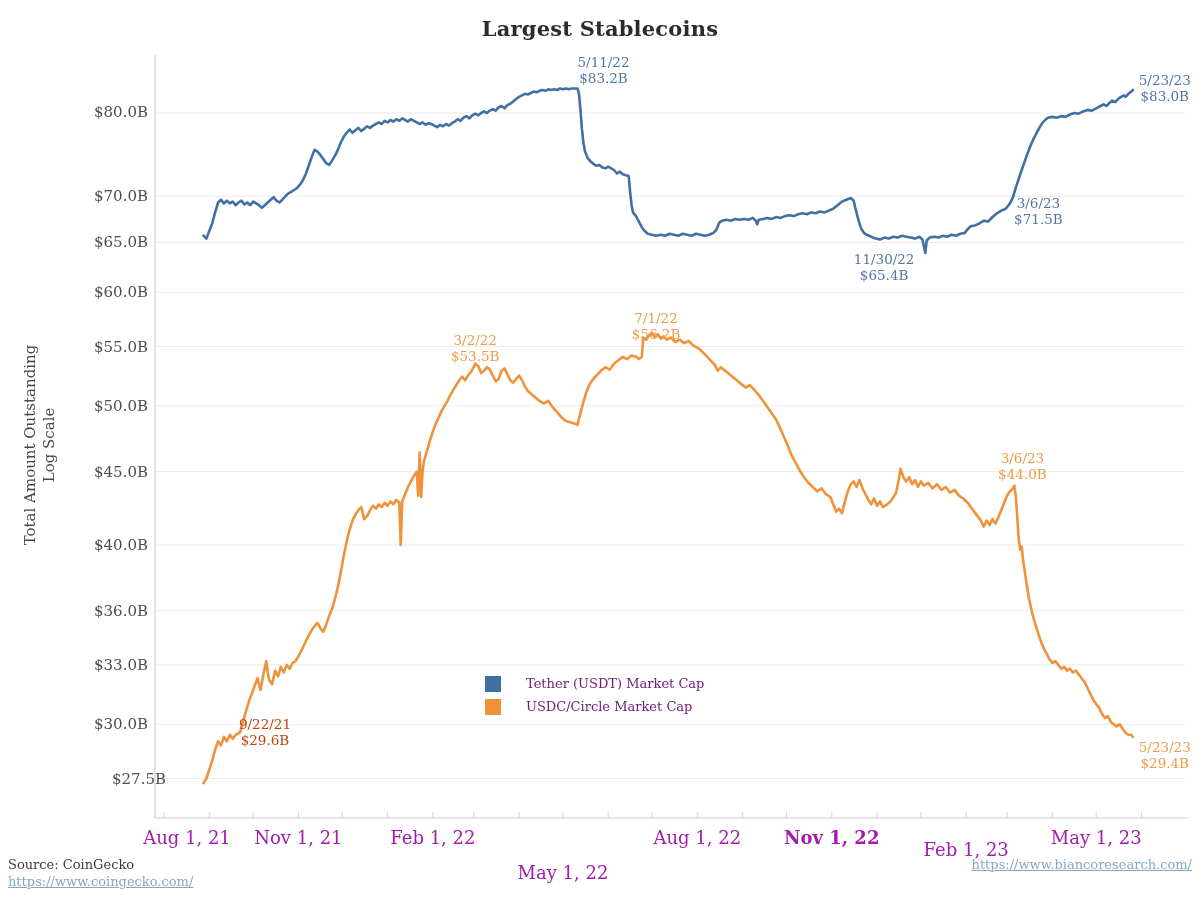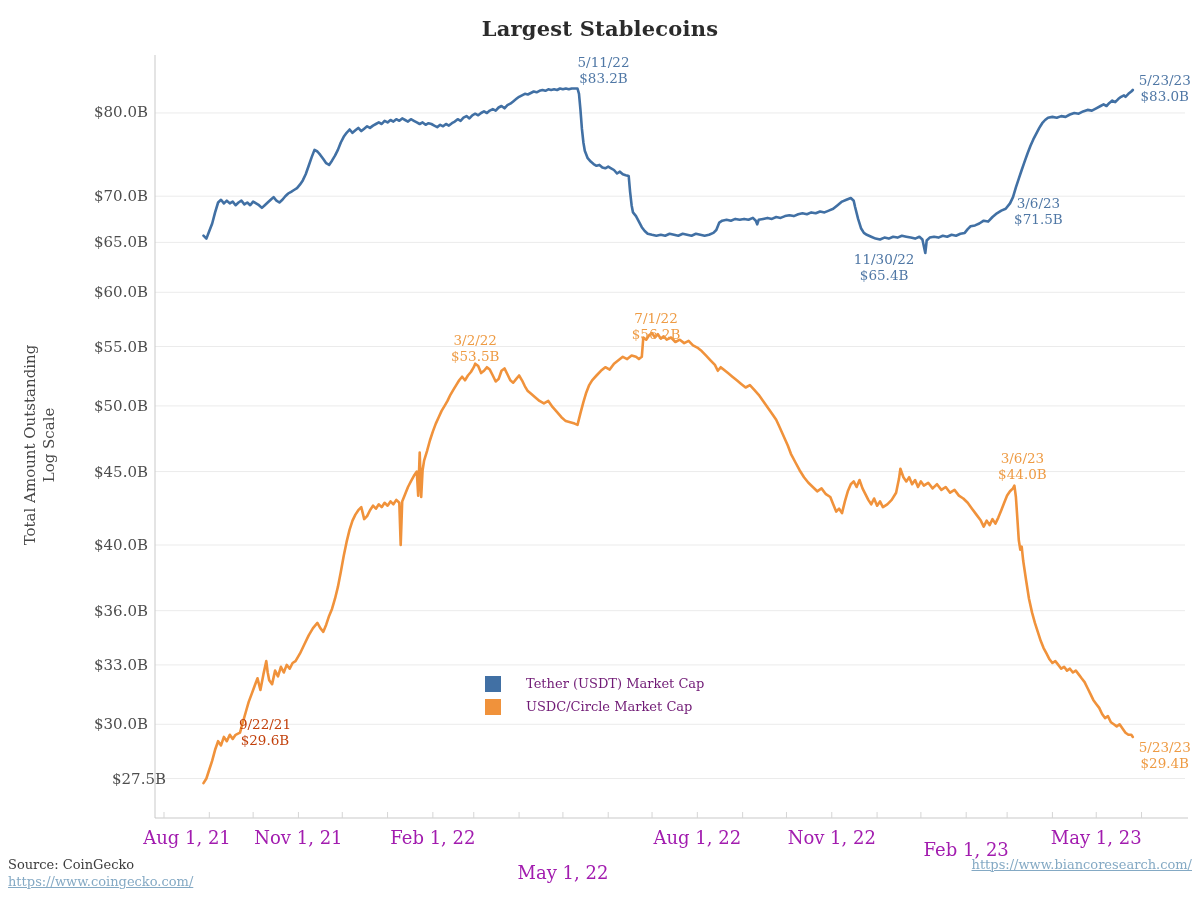--- a/index.html
+++ b/index.html
@@ -92,21 +92,21 @@
       <div class="y-tick-label" style="top: 664.905px;">$33.0B</div>
       <div class="y-tick-label" style="top: 724.312px;">$30.0B</div>
       <div class="y-tick-label" style="top: 778.546px; padding-left: 18px;">$27.5B</div>
     </div>
   <div id="x-labels">
       <div class="x-tick-label" style="left: 187px;">Aug 1, 21</div>
       <div class="x-tick-label" style="left: 298.43px;">Nov 1, 21</div>
       <div class="x-tick-label" style="left: 432.861px;">Feb 1, 22</div>
       <div class="x-tick-label" style="left: 562.908px; margin-top: 35px;">May 1, 22</div>
       <div class="x-tick-label" style="left: 697.338px;">Aug 1, 22</div>
-      <div class="x-tick-label" style="left: 831.768px;">Nov 1, 22</div>
+      <div class="x-tick-label" style="left: 831.768px; font-weight: bold;">Nov 1, 22</div>
       <div class="x-tick-label" style="left: 966.199px; margin-top: 12px;">Feb 1, 23</div>
       <div class="x-tick-label" style="left: 1096.25px;">May 1, 23</div>
     </div>
   <div id="annotations">
       <div class="annotation" style="left: 603.52px; top: 53.5151px; color: rgb(79, 119, 165);">
         <div>5/11/22</div>
         <div>$83.2B</div>
       </div>
       <div class="annotation" style="left: 884.143px; top: 250.559px; color: rgb(79, 119, 165);">
         <div>11/30/22</div>

